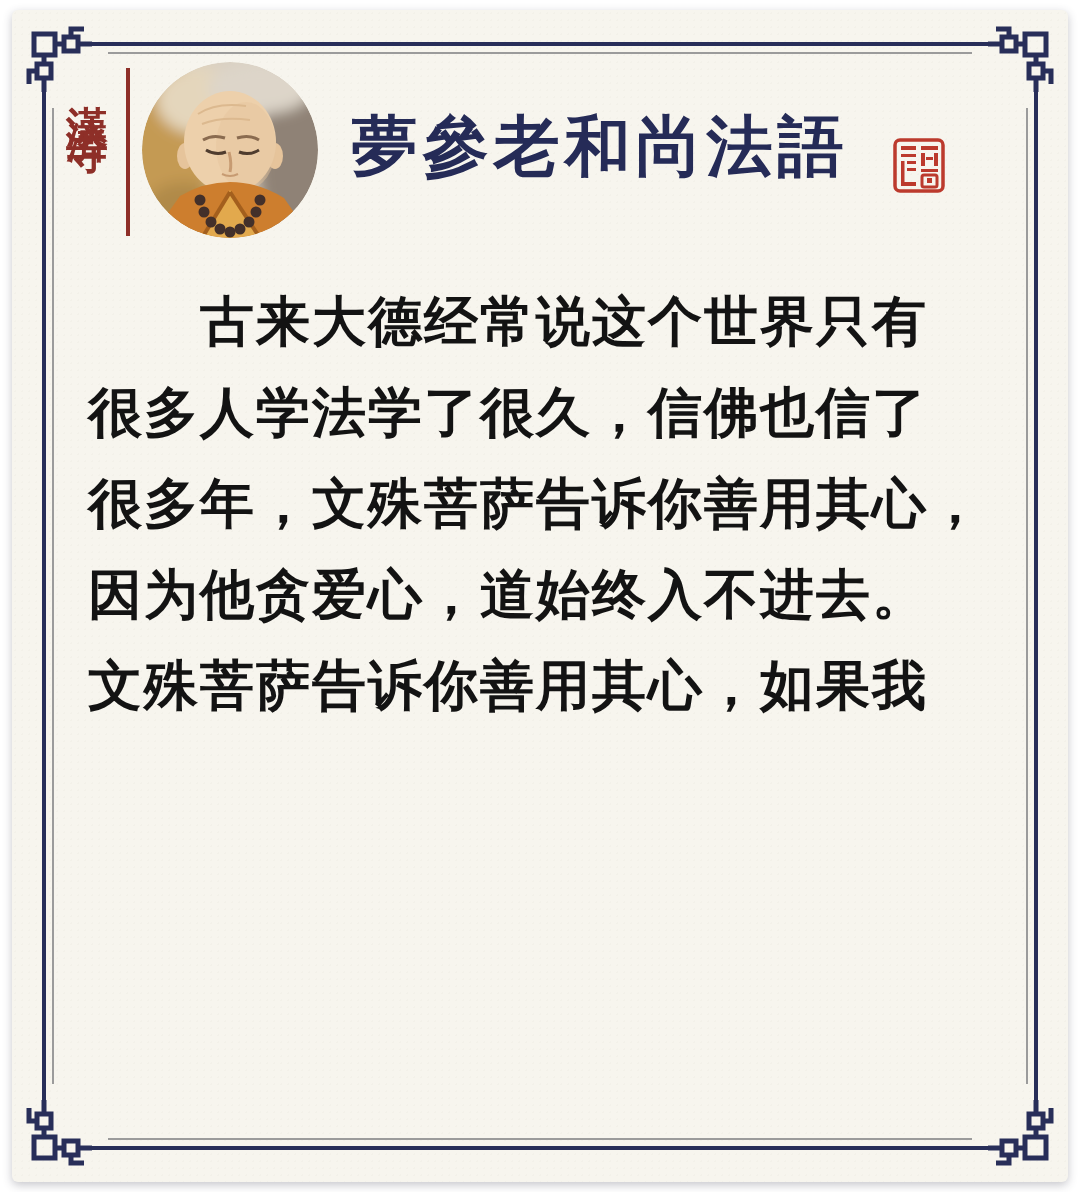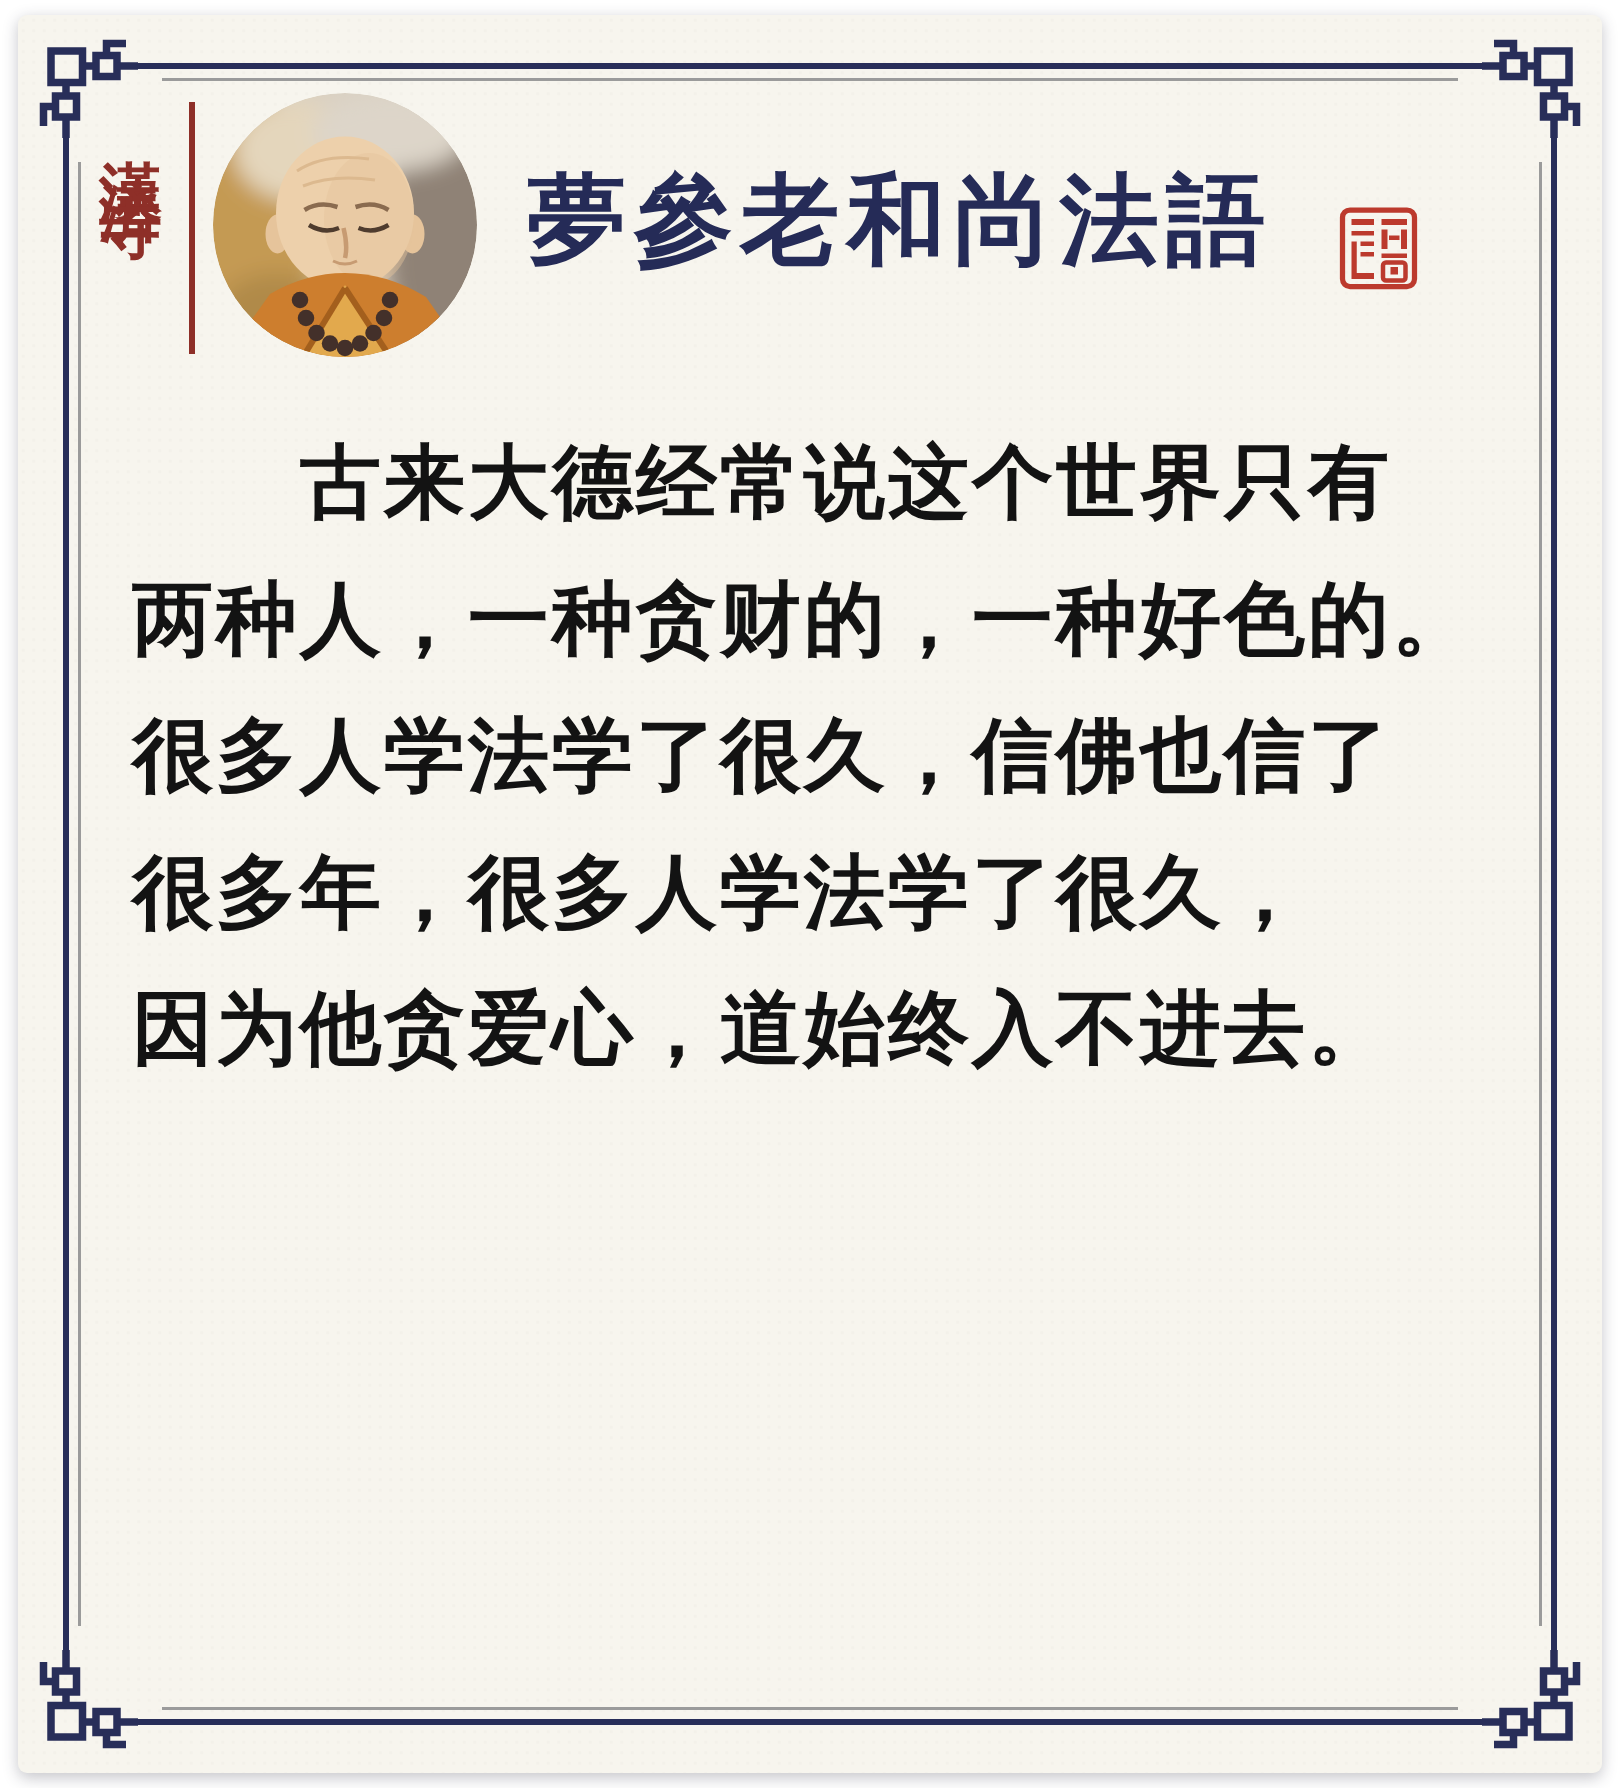--- a/index.html
+++ b/index.html
@@ -212,18 +212,18 @@
       <rect x="9" y="46" width="15" height="4"></rect>
     </g>
     <g fill="none" stroke="#bc3a2d" stroke-width="3">
       <rect x="30" y="39" width="15" height="12" rx="2"></rect>
     </g>
     <rect x="35" y="42" width="5" height="5" fill="#bc3a2d"></rect>
   </svg>
 
   <div class="body-text">
     <div class="body-line indent">古来大德经常说这个世界只有</div>
-    <div class="body-line">两种人，一种贪财的，一种好色的。</div>
     <div class="body-line">很多人学法学了很久，信佛也信了</div>
-    <div class="body-line">很多年，很多人学法学了很久，</div>
+    <div class="body-line">很多年，文殊菩萨告诉你善用其心，</div>
     <div class="body-line">因为他贪爱心，道始终入不进去。</div>
+    <div class="body-line">文殊菩萨告诉你善用其心，如果我</div>
   </div>
 </div>
 
 </body></html>

